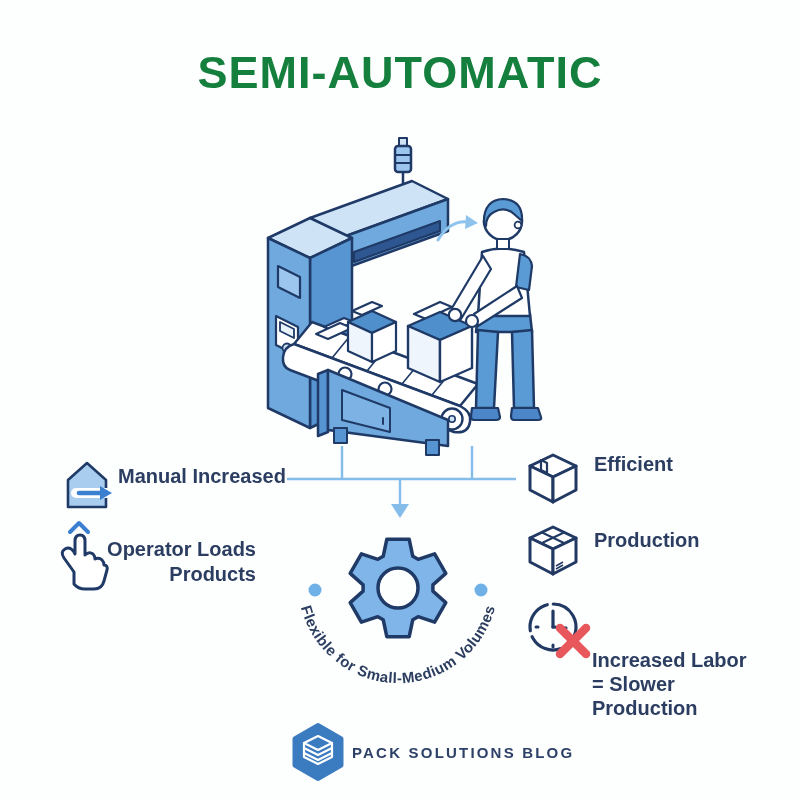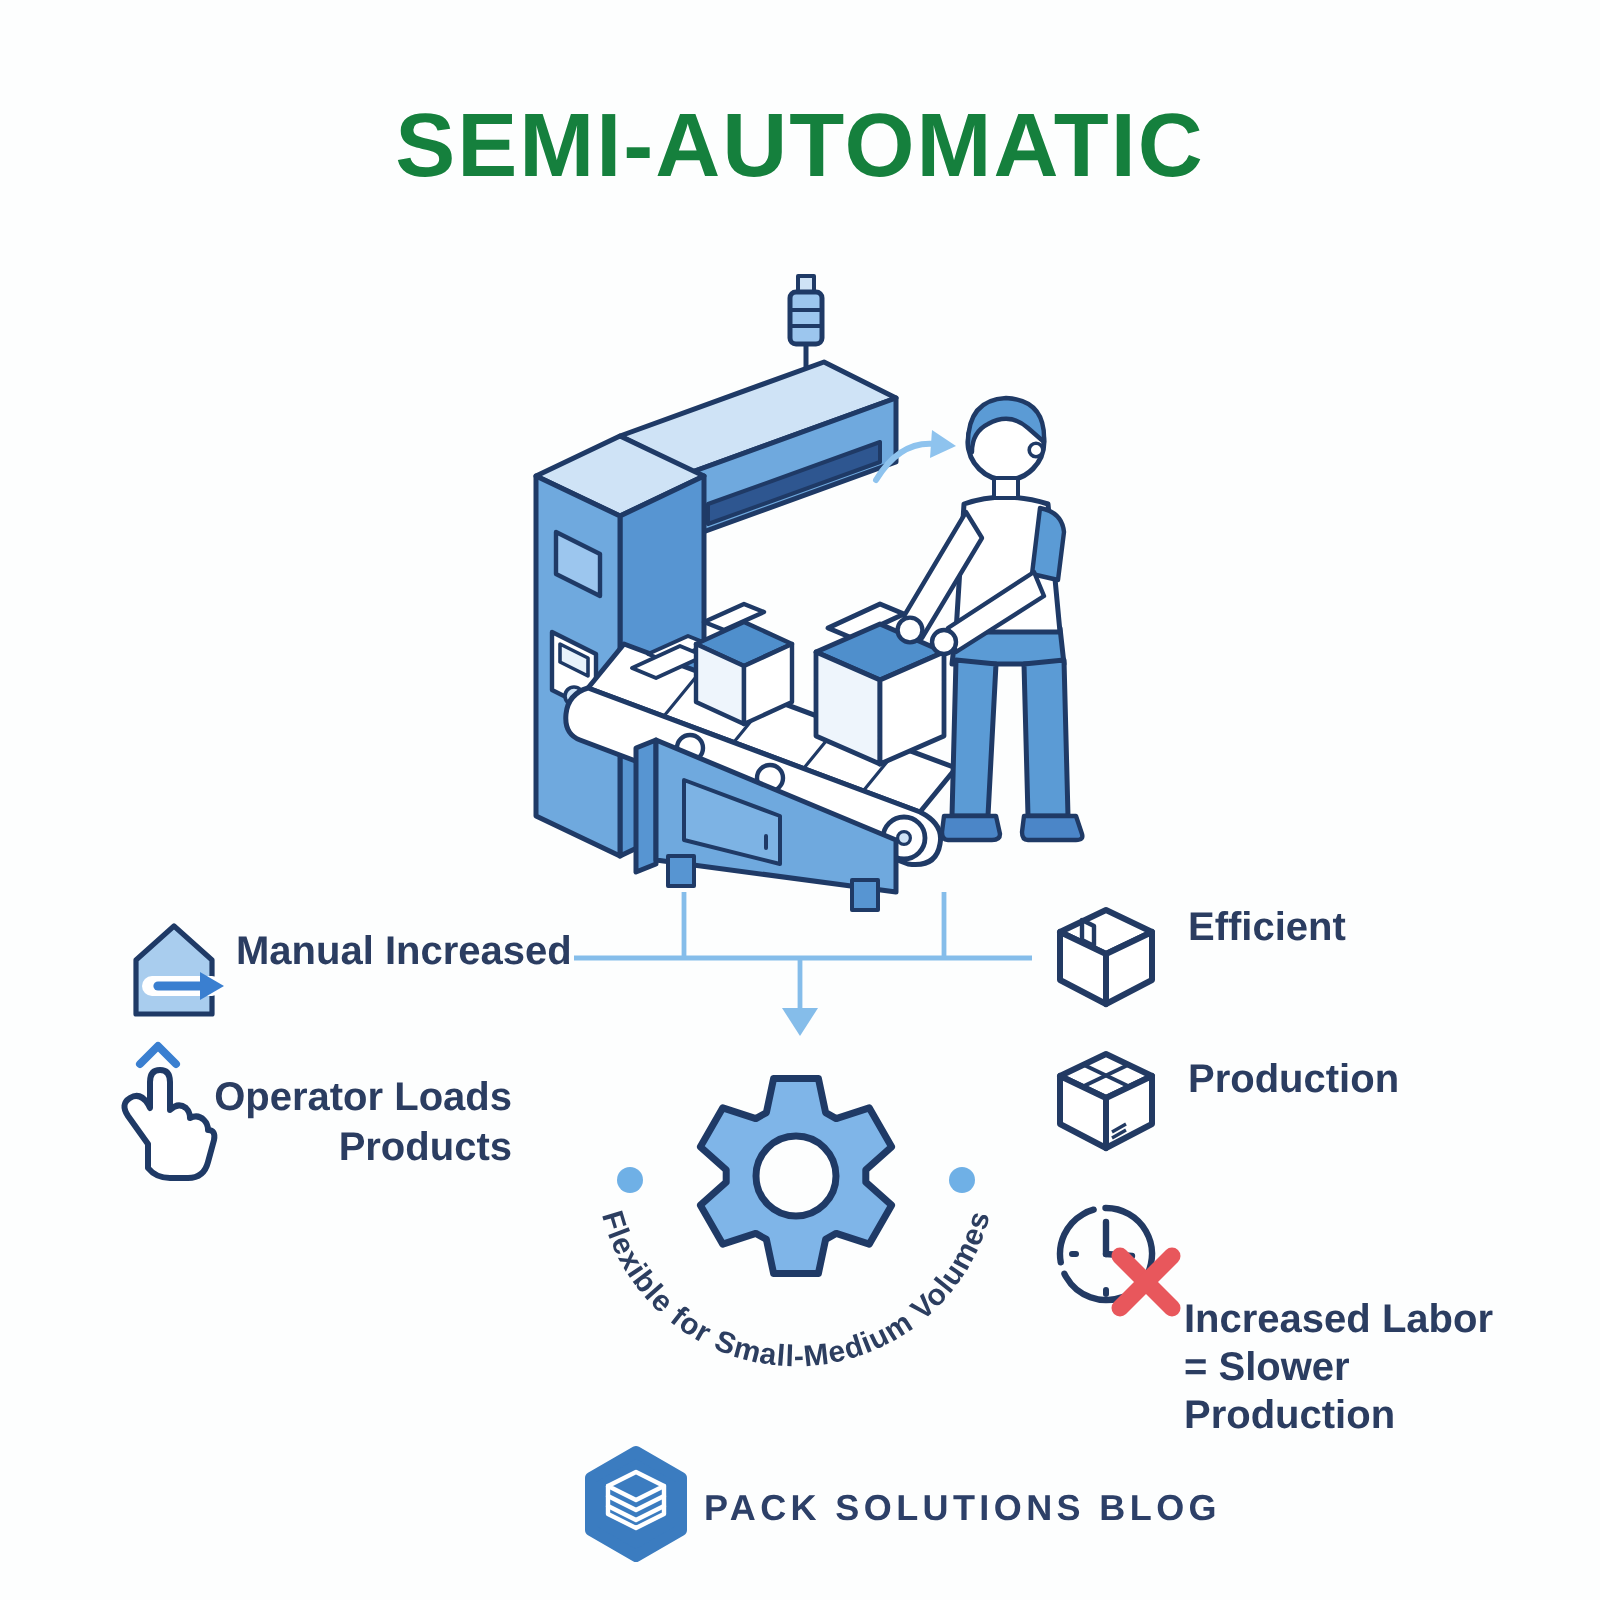--- a/index.html
+++ b/index.html
@@ -16,21 +16,21 @@
   .feature-label{
     color:#2b3d61;font-weight:bold;font-size:20px;line-height:25px;
   }
   #lbl-manual{top:464px;left:118px;width:200px;}
   #lbl-operator{top:537px;left:106px;width:150px;text-align:right;}
   #lbl-efficient{top:452px;left:594px;width:170px;}
   #lbl-packaging{top:528px;left:594px;width:170px;}
   #lbl-labor{top:600px;left:592px;width:160px;line-height:24px;margin-top:48px;}
   #footer-text{
     top:744px;left:352px;
-    color:#2d4068;font-weight:bold;font-size:18px;letter-spacing:2.2px;
+    color:#2d4068;font-weight:bold;font-size:15px;letter-spacing:2.2px;
   }
   svg{display:block;}
   #scene{top:0;left:0;}
 </style>
 </head>
 <body>
 
 <svg id="scene" class="abs" width="800" height="800" viewBox="0 0 800 800">
 
   <g stroke="#85bdea" stroke-width="2.4" fill="none">

